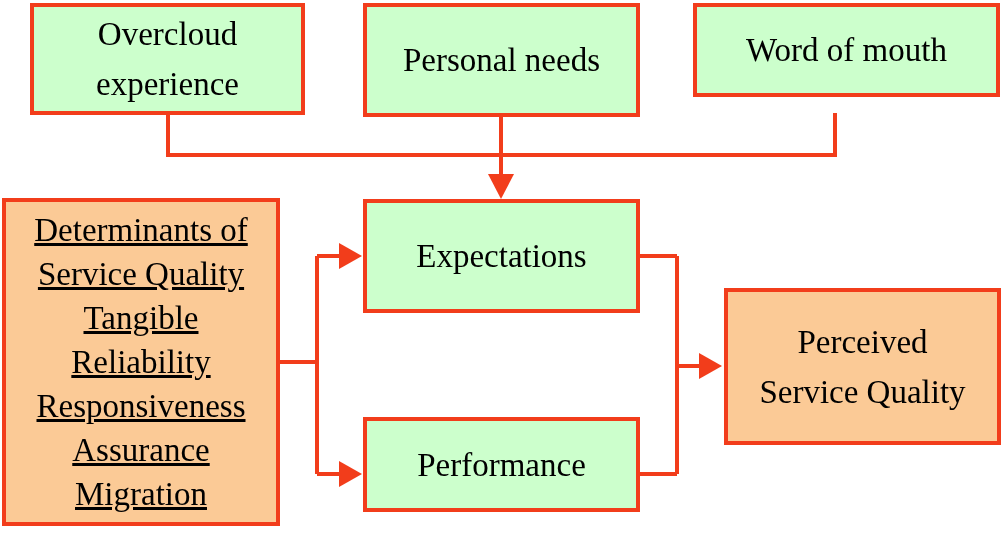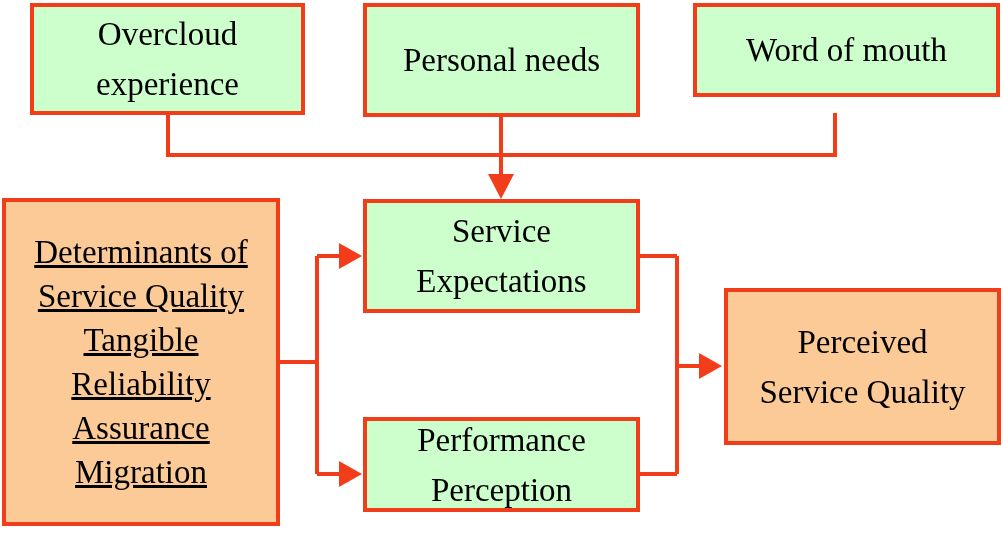--- a/index.html
+++ b/index.html
@@ -94,32 +94,31 @@
 
   <div class="node green node-word">
     <span>Word of mouth</span>
   </div>
 
   <div class="node orange node-determinants">
     <span>Determinants of</span>
     <span>Service Quality</span>
     <span>Tangible</span>
     <span>Reliability</span>
+    <span>Responsiveness</span>
     <span>Assurance</span>
     <span>Migration</span>
   </div>
 
   <div class="node green node-expectations">
-    <span>Service</span>
     <span>Expectations</span>
   </div>
 
   <div class="node green node-perception">
     <span>Performance</span>
-    <span>Perception</span>
   </div>
 
   <div class="node orange node-perceived">
     <span>Perceived</span>
     <span>Service Quality</span>
   </div>
 
 </div>
 
 </body></html>

